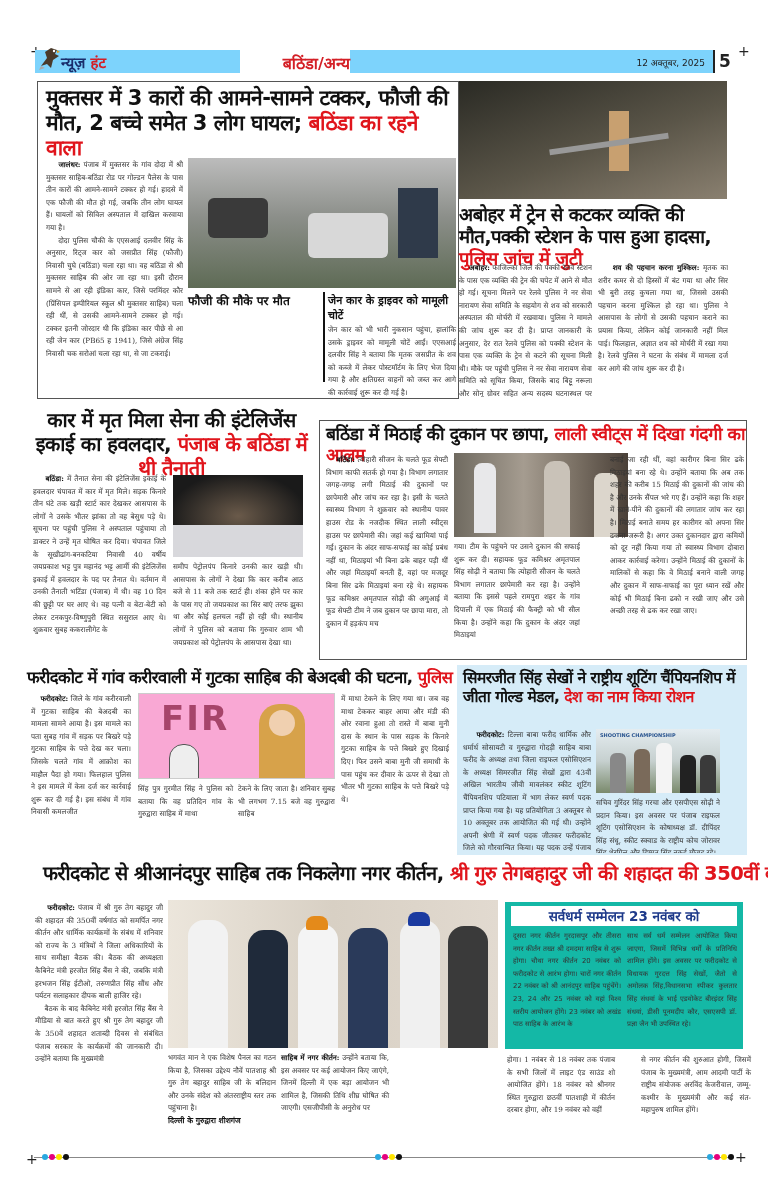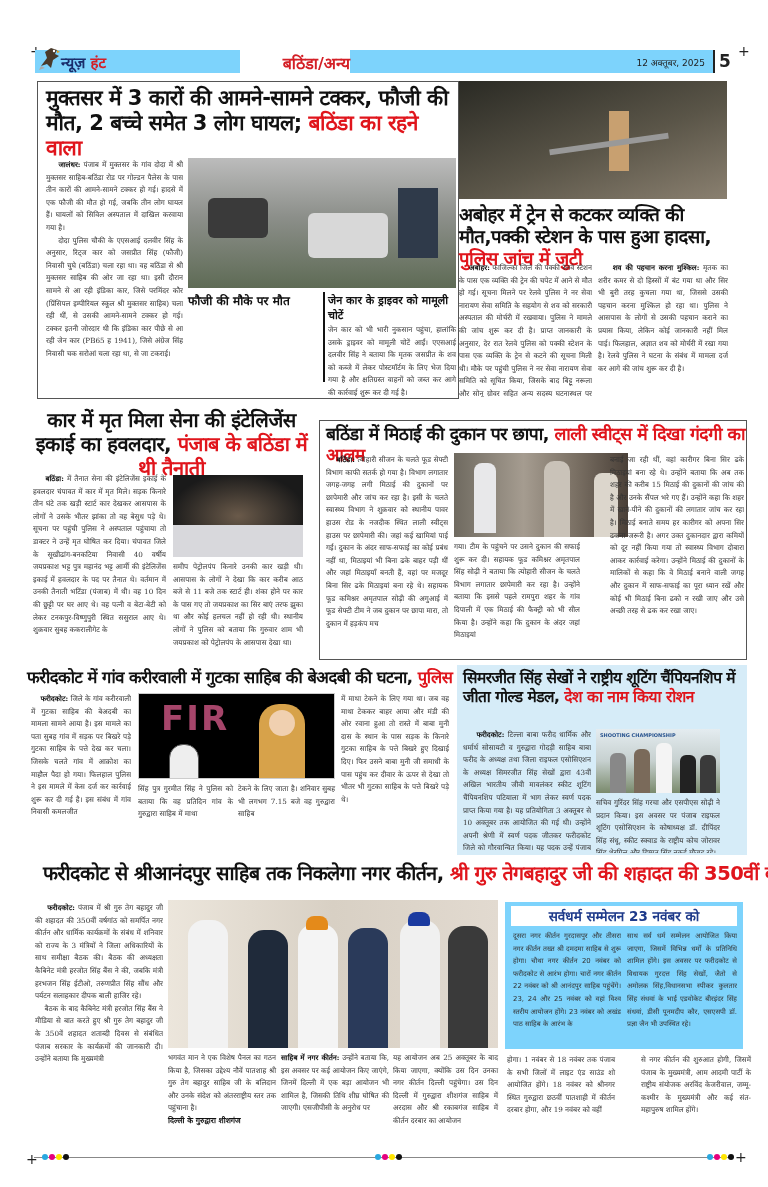--- a/index.html
+++ b/index.html
@@ -136,21 +136,21 @@
 
 <div class="abs" style="left:23px;top:665px;width:430px;height:190px;">
   <div class="hl" style="position:absolute;left:4px;top:3px;width:430px;font-size:16.5px;white-space:nowrap;">
     <span>फरीदकोट में गांव करीरवाली में गुटका साहिब की बेअदबी की घटना,</span>
     <span class="red">पुलिस ने दर्ज किया केस</span>
   </div>
   <div class="txt" style="position:absolute;left:8px;top:28px;width:100px;height:160px;overflow:hidden;">
     &nbsp;&nbsp;&nbsp;&nbsp;<b>फरीदकोट:</b>
     <span>जिले के गांव करीरवाली में गुटका साहिब की बेअदबी का मामला सामने आया है। इस मामले का पता सुबह गांव में सड़क पर बिखरे पड़े गुटका साहिब के पत्ते देख कर चला। जिसके चलते गांव में आक्रोश का माहौल पैदा हो गया। फिलहाल पुलिस ने इस मामले में केस दर्ज कर कार्रवाई शुरू कर दी गई है। इस संबंध में गांव निवासी कमलजीत</span>
   </div>
-  <div style="position:absolute;left:115px;top:28px;width:197px;height:86px;background:#000000;border:1px solid #ccc;overflow:hidden;">
+  <div style="position:absolute;left:115px;top:28px;width:197px;height:86px;background:#f9a8d4;border:1px solid #ccc;overflow:hidden;">
     <div style="position:absolute;left:22px;top:4px;font-family:'DejaVu Sans',sans-serif;font-weight:bold;font-size:34px;color:#a6456a;letter-spacing:2px;">FIR</div>
     <div style="position:absolute;left:120px;top:10px;width:46px;height:76px;background:#d7a24a;border-radius:20px 20px 0 0;"></div>
     <div style="position:absolute;left:130px;top:16px;width:26px;height:26px;background:#f0d0b0;border-radius:50%;"></div>
     <div style="position:absolute;left:30px;top:50px;width:30px;height:36px;background:#eee;border:1px solid #555;border-radius:14px 14px 0 0;"></div>
   </div>
   <div class="txt" style="position:absolute;left:115px;top:118px;width:95px;">सिंह पुत्र गुरमीत सिंह ने पुलिस को बताया कि वह प्रतिदिन गांव के गुरुद्वारा साहिब में माथा</div>
   <div class="txt" style="position:absolute;left:215px;top:118px;width:97px;">टेकने के लिए जाता है। शनिवार सुबह भी लगभग 7.15 बजे वह गुरुद्वारा साहिब</div>
   <div class="txt" style="position:absolute;left:318px;top:28px;width:108px;height:160px;overflow:hidden;">में माथा टेकने के लिए गया था। जब वह माथा टेककर बाहर आया और मंडी की ओर रवाना हुआ तो रास्ते में बाबा मुनी दास के स्थान के पास सड़क के किनारे गुटका साहिब के पत्ते बिखरे हुए दिखाई दिए। फिर उसने बाबा मुनी जी समाधी के पास पहुंच कर दीवार के ऊपर से देखा तो भीतर भी गुटका साहिब के पत्ते बिखरे पड़े थे।</div>
 </div>
 
@@ -195,23 +195,22 @@
     <div style="position:absolute;left:240px;top:12px;width:22px;height:14px;background:#1a3aa0;border-radius:8px 8px 2px 2px;"></div>
   </div>
   <div class="txt" style="position:absolute;left:145px;top:190px;width:108px;">
     <span>भगवंत मान ने एक विशेष पैनल का गठन किया है, जिसका उद्देश्य नौवें पातशाह श्री गुरु तेग बहादुर साहिब जी के बलिदान और उनके संदेश को अंतरराष्ट्रीय स्तर तक पहुंचाना है।</span><br>
     <b style="font-size:7.6px;">दिल्ली के गुरुद्वारा शीशगंज</b>
   </div>
   <div class="txt" style="position:absolute;left:258px;top:190px;width:108px;">
     <b>साहिब में नगर कीर्तन:</b>
     <span>उन्होंने बताया कि, इस अवसर पर कई आयोजन किए जाएंगे, जिनमें दिल्ली में एक बड़ा आयोजन भी शामिल है, जिसकी तिथि शीघ्र घोषित की जाएगी। एसजीपीसी के अनुरोध पर</span>
   </div>
-  <div class="txt" style="position:absolute;left:370px;top:190px;width:105px;">यह आयोजन अब 25 अक्तूबर के बाद किया जाएगा, क्योंकि उस दिन उनका नगर कीर्तन दिल्ली पहुंचेगा। उस दिन दिल्ली में गुरुद्वारा शीशगंज साहिब में अरदास और श्री रकाबगंज साहिब में कीर्तन दरबार का आयोजन</div>
-
-  <div style="position:absolute;left:482px;top:40px;width:238px;height:147px;background:#7dd3fc;">
+
+  <div style="position:absolute;left:482px;top:40px;width:238px;height:147px;background:#14b8a6;">
     <div style="position:absolute;left:6px;top:4px;width:226px;height:20px;background:#fff;font-family:'DejaVu Sans',sans-serif;font-weight:bold;font-size:13.5px;color:#1e3a8a;text-align:center;line-height:20px;">सर्वधर्म सम्मेलन 23 नवंबर को</div>
     <div class="txt" style="position:absolute;left:8px;top:28px;width:108px;height:115px;overflow:hidden;font-family:'DejaVu Sans',sans-serif;font-size:6.9px;">दूसरा नगर कीर्तन गुरदासपुर और तीसरा नगर कीर्तन तख्त श्री दमदमा साहिब से शुरू होगा। चौथा नगर कीर्तन 20 नवंबर को फरीदकोट से आरंभ होगा। चारों नगर कीर्तन 22 नवंबर को श्री आनंदपुर साहिब पहुंचेंगे। 23, 24 और 25 नवंबर को वहां विश्व स्तरीय आयोजन होंगे। 23 नवंबर को अखंड पाठ साहिब के आरंभ के</div>
     <div class="txt" style="position:absolute;left:122px;top:28px;width:110px;height:115px;overflow:hidden;font-family:'DejaVu Sans',sans-serif;font-size:6.9px;">साथ सर्व धर्म सम्मेलन आयोजित किया जाएगा, जिसमें विभिन्न धर्मों के प्रतिनिधि शामिल होंगे। इस अवसर पर फरीदकोट से विधायक गुरदत्त सिंह सेखों, जैतो से अमोलक सिंह,विधानसभा स्पीकर कुलतार सिंह संधवां के भाई एडवोकेट बीरइंदर सिंह संधवां, डीसी पूनमदीप कौर, एसएसपी डॉ. प्रज्ञा जैन भी उपस्थित रहे।</div>
   </div>
   <div class="txt" style="position:absolute;left:484px;top:192px;width:108px;">होगा। 1 नवंबर से 18 नवंबर तक पंजाब के सभी जिलों में लाइट एंड साउंड शो आयोजित होंगे। 18 नवंबर को श्रीनगर स्थित गुरुद्वारा छठवीं पातशाही में कीर्तन दरबार होगा, और 19 नवंबर को वहीं</div>
   <div class="txt" style="position:absolute;left:602px;top:192px;width:110px;margin-left:16px;">से नगर कीर्तन की शुरुआत होगी, जिसमें पंजाब के मुख्यमंत्री, आम आदमी पार्टी के राष्ट्रीय संयोजक अरविंद केजरीवाल, जम्मू-कश्मीर के मुख्यमंत्री और कई संत-महापुरुष शामिल होंगे।</div>
 </div>
 
 <div class="abs" style="left:34px;top:1157px;width:700px;height:1px;background:#888;"></div>
 <div class="abs regmarks" style="left:42px;top:1154px;">

